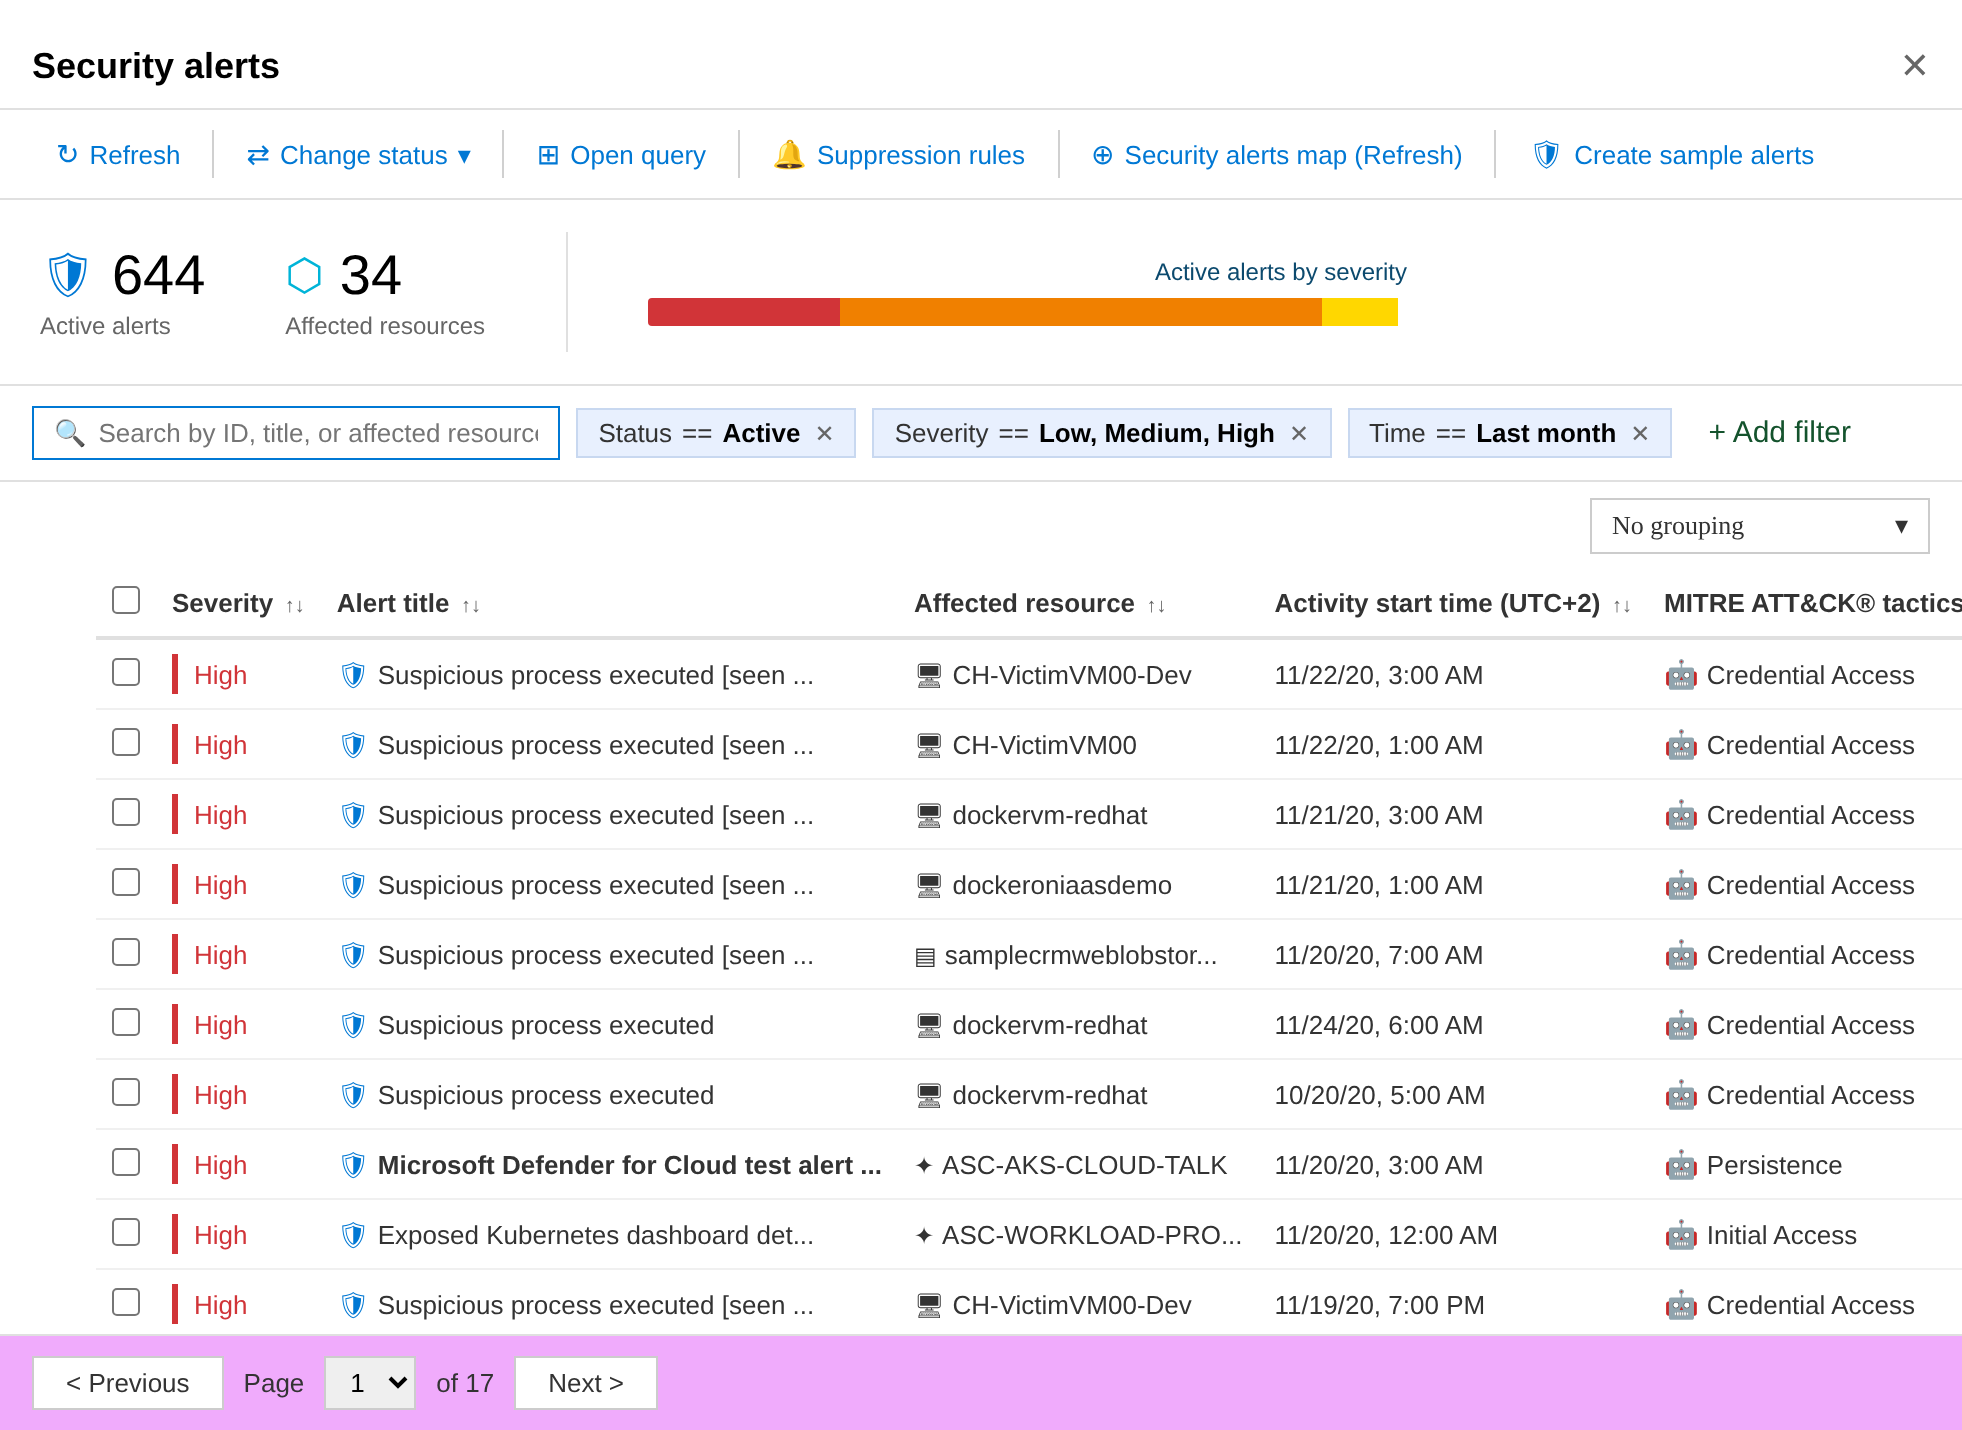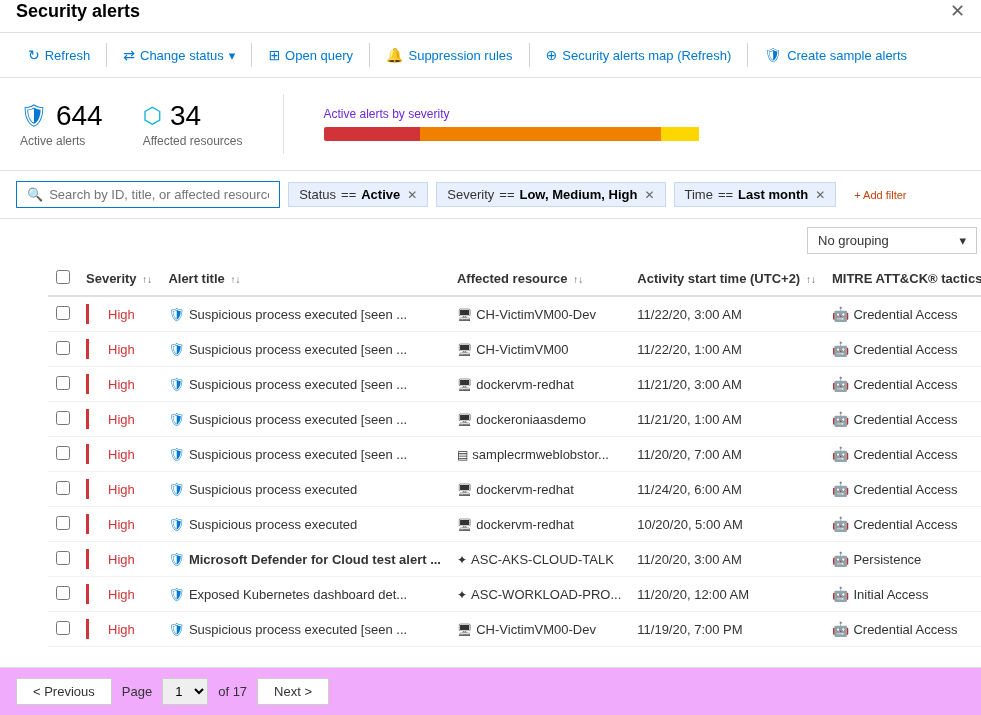--- a/index.html
+++ b/index.html
@@ -1,74 +1,74 @@
 <!DOCTYPE html>
 <html><head>
   <meta charset="utf-8">
   <style>
     * { box-sizing: border-box; margin: 0; padding: 0; }
     body { font-family: 'Segoe UI', Arial, sans-serif; font-size: 13px; background: #fff; color: #333; width: 981px; height: 715px; overflow: hidden; }
 
     .window { width: 981px; height: 715px; background: #fff; display: flex; flex-direction: column; }
 
     
-    .title-bar { display: flex; align-items: center; justify-content: space-between; padding: 0 16px 10px 16px; border-bottom: 1px solid #e0e0e0; }
+    .title-bar { display: flex; align-items: center; justify-content: space-between; padding: 22px 16px 10px 16px; border-bottom: 1px solid #e0e0e0; }
     .title-bar-title { font-size: 18px; font-weight: 600; color: #000; }
     .close-btn { cursor: pointer; font-size: 18px; color: #666; background: none; border: none; }
 
     
     .toolbar { display: flex; align-items: center; padding: 8px 16px; border-bottom: 1px solid #e0e0e0; gap: 0; }
     .toolbar-btn { display: flex; align-items: center; gap: 5px; padding: 6px 12px; background: none; border: none; cursor: pointer; font-size: 13px; color: #0078d4; white-space: nowrap; }
     .toolbar-separator { width: 1px; height: 24px; background: #d0d0d0; margin: 0 4px; }
     .toolbar-icon { font-size: 14px; }
 
     
     .stats-bar { display: flex; align-items: center; padding: 16px 20px; border-bottom: 1px solid #e0e0e0; gap: 40px; }
     .stat-item { display: flex; flex-direction: column; gap: 2px; }
     .stat-number { font-size: 28px; font-weight: 300; color: #000; display: flex; align-items: center; gap: 8px; }
     .stat-label { font-size: 12px; color: #666; }
     .stat-icon-shield { color: #0078d4; font-size: 22px; }
     .stat-icon-cube { color: #00b4d8; font-size: 22px; }
     .stats-separator { width: 1px; height: 60px; background: #e0e0e0; }
 
     
     .severity-chart { display: flex; flex-direction: column; gap: 6px; }
-    .severity-chart-title { font-size: 12px; color: #6d28d9; }
+    .severity-chart-title { font-size: 12px; color: #0c4a6e; text-align: right; }
     .severity-bar-container { display: flex; height: 14px; width: 380px; border-radius: 2px; overflow: hidden; }
     .severity-bar-high { background: #d13438; }
     .severity-bar-medium { background: #f08000; }
     .severity-bar-low { background: #ffd700; }
     .severity-legend { display: flex; gap: 16px; font-size: 12px; color: #333; }
     .legend-item { display: flex; align-items: center; gap: 4px; }
     .legend-dot { width: 10px; height: 10px; border-radius: 1px; display: inline-block; }
 
     
     .filter-bar { display: flex; align-items: center; padding: 10px 16px; border-bottom: 1px solid #e0e0e0; gap: 8px; flex-wrap: wrap; }
     .search-box { display: flex; align-items: center; border: 1px solid #0078d4; padding: 5px 10px; gap: 6px; min-width: 260px; background: #fff; }
     .search-box input { border: none; outline: none; font-size: 13px; color: #666; width: 220px; }
     .filter-chip { display: flex; align-items: center; gap: 5px; padding: 4px 10px; background: #e8f0fe; border: 1px solid #c8d8f0; font-size: 13px; color: #333; white-space: nowrap; }
     .filter-chip .key { color: #333; }
     .filter-chip .op { color: #333; }
     .filter-chip .val { font-weight: 600; color: #000; }
     .filter-chip .close-x { cursor: pointer; color: #666; font-size: 12px; margin-left: 2px; }
-    .add-filter-btn { display: flex; align-items: flex-end; gap: 5px; padding: 4px 10px; background: none; border: none; cursor: pointer; font-size: 11px; color: #c2410c; }
-
-    
-    .grouping-row { display: flex; justify-content: flex-end; padding: 8px 4px; }
+    .add-filter-btn { display: flex; align-items: flex-end; gap: 5px; padding: 4px 10px; background: none; border: none; cursor: pointer; font-size: 15px; color: #14532d; }
+
+    
+    .grouping-row { display: flex; justify-content: flex-end; padding: 8px 16px; font-family: Liberation Serif, serif; }
     .grouping-select { display: flex; align-items: center; gap: 6px; border: 1px solid #ccc; padding: 5px 10px; font-size: 13px; cursor: pointer; background: #fff; min-width: 170px; justify-content: space-between; }
 
     
     .table-container { flex: 1; overflow: auto; padding: 0 16px; margin-left: 32px; }
     table { width: 100%; border-collapse: collapse; }
     thead tr { border-bottom: 2px solid #e0e0e0; }
     th { padding: 8px 8px; font-weight: 600; font-size: 13px; color: #333; text-align: left; white-space: nowrap; cursor: pointer; user-select: none; }
     th .sort-arrows { font-size: 10px; color: #666; margin-left: 3px; }
     td { padding: 7px 8px; font-size: 13px; border-bottom: 1px solid #f0f0f0; white-space: nowrap; }
     .severity-high { color: #d13438; font-weight: 500; }
-    .severity-cell { display: flex; align-items: center; gap: 15px; }
+    .severity-cell { display: flex; align-items: center; gap: 4px; }
     .red-bar { width: 3px; height: 20px; background: #d13438; display: inline-block; margin-right: 4px; }
     .checkbox-col { width: 28px; }
     .row-checkbox { width: 14px; height: 14px; cursor: pointer; }
     .alert-icon { color: #0078d4; font-size: 13px; margin-right: 4px; }
     .resource-icon { font-size: 12px; margin-right: 4px; }
     .mitre-icon { color: #aaa; font-size: 14px; margin-right: 4px; }
     .status-active { color: #107c10; }
 
     
     .pagination { display: flex; align-items: center; padding: 10px 16px; border-top: 1px solid #e0e0e0; gap: 10px; background: #f0abfc; }

